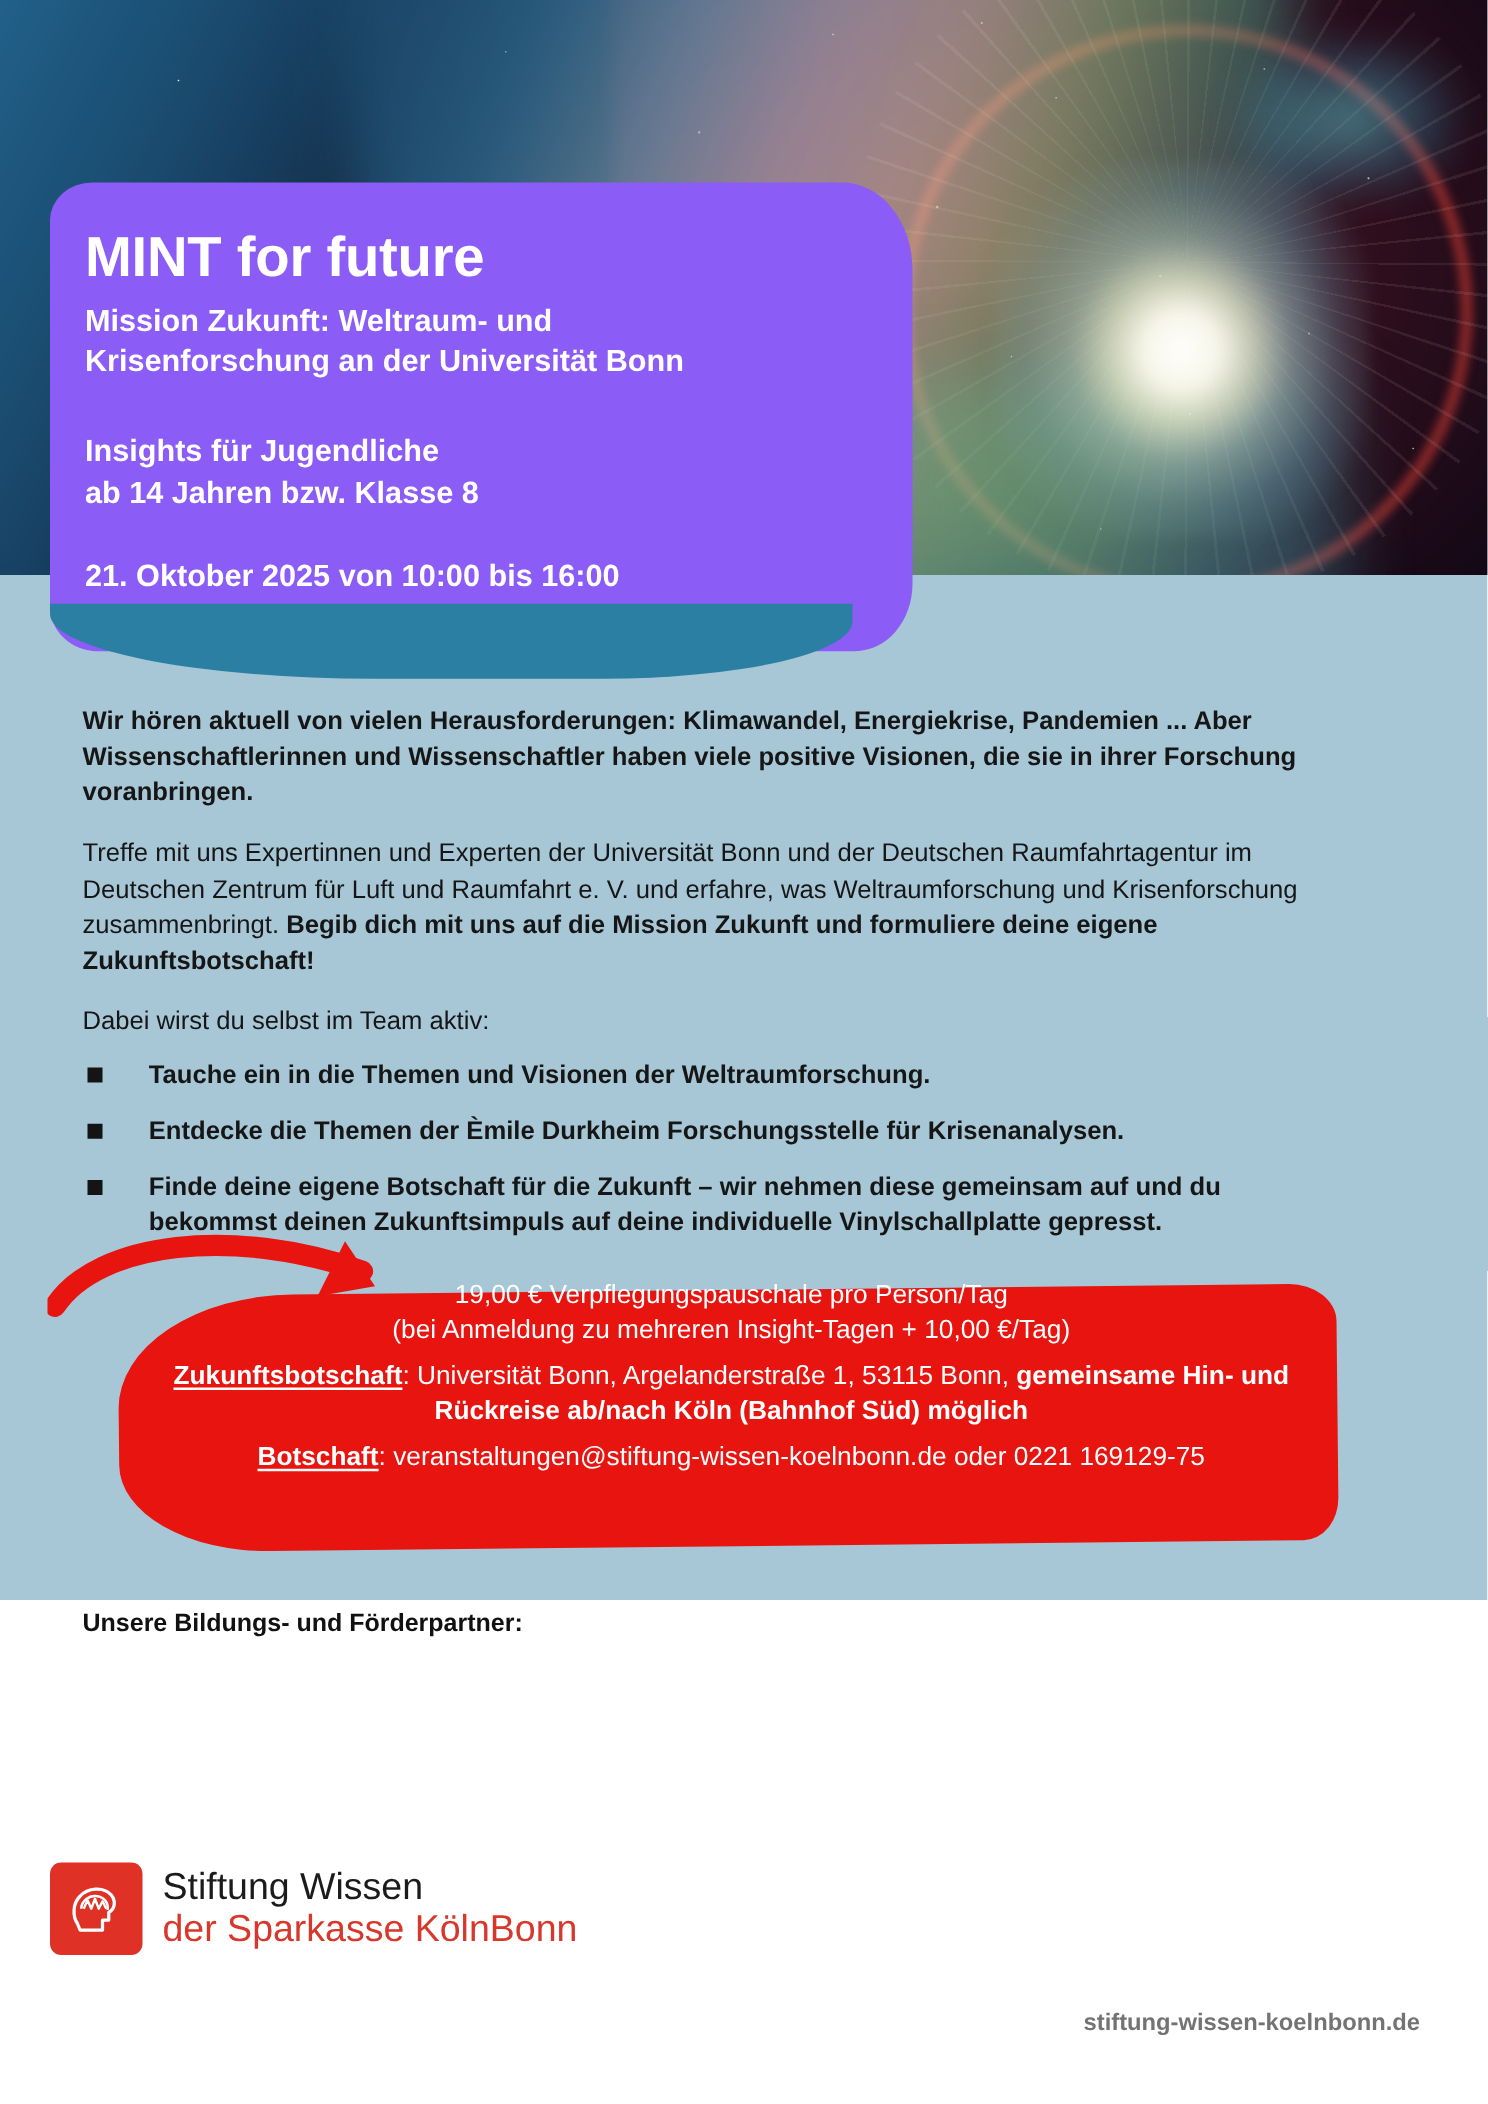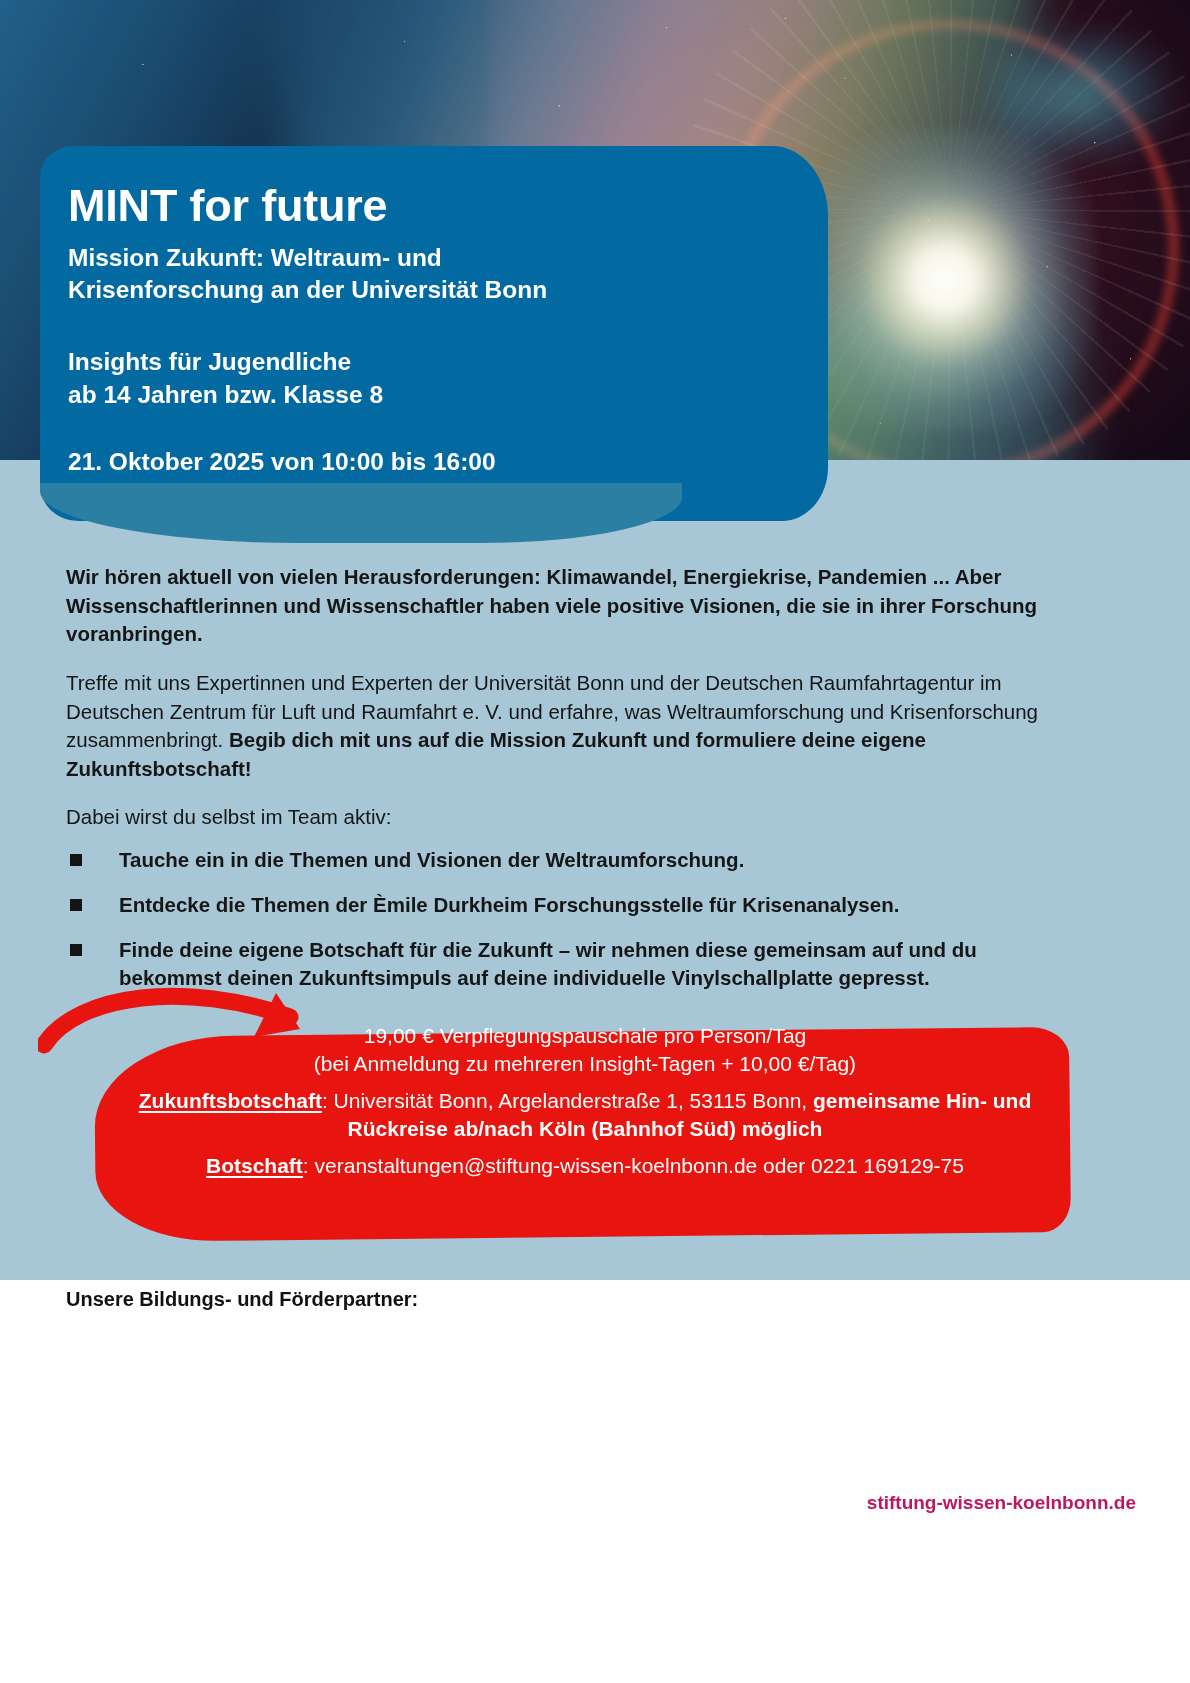--- a/index.html
+++ b/index.html
@@ -108,22 +108,22 @@
   }
 
   
   .body-bg{
     position:absolute;left:0;top:460px;width:1190px;height:820px;
     background:#a7c7d6;
   }
 
   
   .header-blob{
-    position:absolute;left:40px;top:146px;width:788px;height:375px;
-    background:#0369a1;
+    position:absolute;left:40px;top:146px;width:690px;height:375px;
+    background:#8b5cf6;
     border-radius:34px 56px 46px 38px / 30px 70px 54px 36px;
     z-index:5;
     box-sizing:border-box;
     padding:36px 40px 0 28px;
   }
   .header-blob:after{
     content:"";position:absolute;left:0px;bottom:-22px;width:642px;height:60px;
     background:#2b7fa3;
     border-radius:0 0 200px 260px / 0 0 46px 52px;
   }
@@ -204,21 +204,21 @@
   
   .stiftung{position:absolute;left:40px;top:1490px;display:flex;align-items:center;gap:16px;}
   .sw-badge{
     width:74px;height:74px;background:#e03127;border-radius:9px;
     display:flex;align-items:center;justify-content:center;
   }
   .sw-words{line-height:1.12;}
   .sw-l1{font-size:30px;color:#1b1b1b;}
   .sw-l2{font-size:30px;color:#d8372c;}
   .site{
-    position:absolute;right:54px;top:1492px;font-size:19px;font-weight:bold;color:#be185d;
+    position:absolute;right:54px;top:1608px;font-size:19px;font-weight:bold;color:#737373;
   }
 </style>
 </head>
 <body>
 
 <div class="poster">
 
   <div class="hero">
     <div class="nebula-dark"></div>
     <div class="nebula-blue"></div>
@@ -277,16 +277,29 @@
     
 
     
     
     
 
     
     
   </div>
 
+  <div class="stiftung">
+    <div class="sw-badge">
+      <svg width="56" height="56" viewBox="0 0 56 56">
+        <path d="M13 40 C9 34, 9 24, 15 18 C21 11, 34 10, 40 17 C44 22, 43 28, 38 31 L38 37 L33 37 L33 45 L15 45 Z" fill="none" stroke="#ffffff" stroke-width="2.6" stroke-linejoin="round"></path>
+        <path d="M16 28 C16 22, 22 17, 29 18 C35 19, 38 24, 37 29" fill="none" stroke="#ffffff" stroke-width="2"></path>
+        <path d="M18 28 L21 21 L24 28 L27 20 L30 28 L33 22 L36 28" fill="none" stroke="#ffffff" stroke-width="1.9" stroke-linejoin="round"></path>
+      </svg>
+    </div>
+    <div class="sw-words">
+      <div class="sw-l1">Stiftung Wissen</div>
+      <div class="sw-l2">der Sparkasse KölnBonn</div>
+    </div>
+  </div>
 
   <div class="site">stiftung-wissen-koelnbonn.de</div>
 
 </div>
 
 </body></html>

